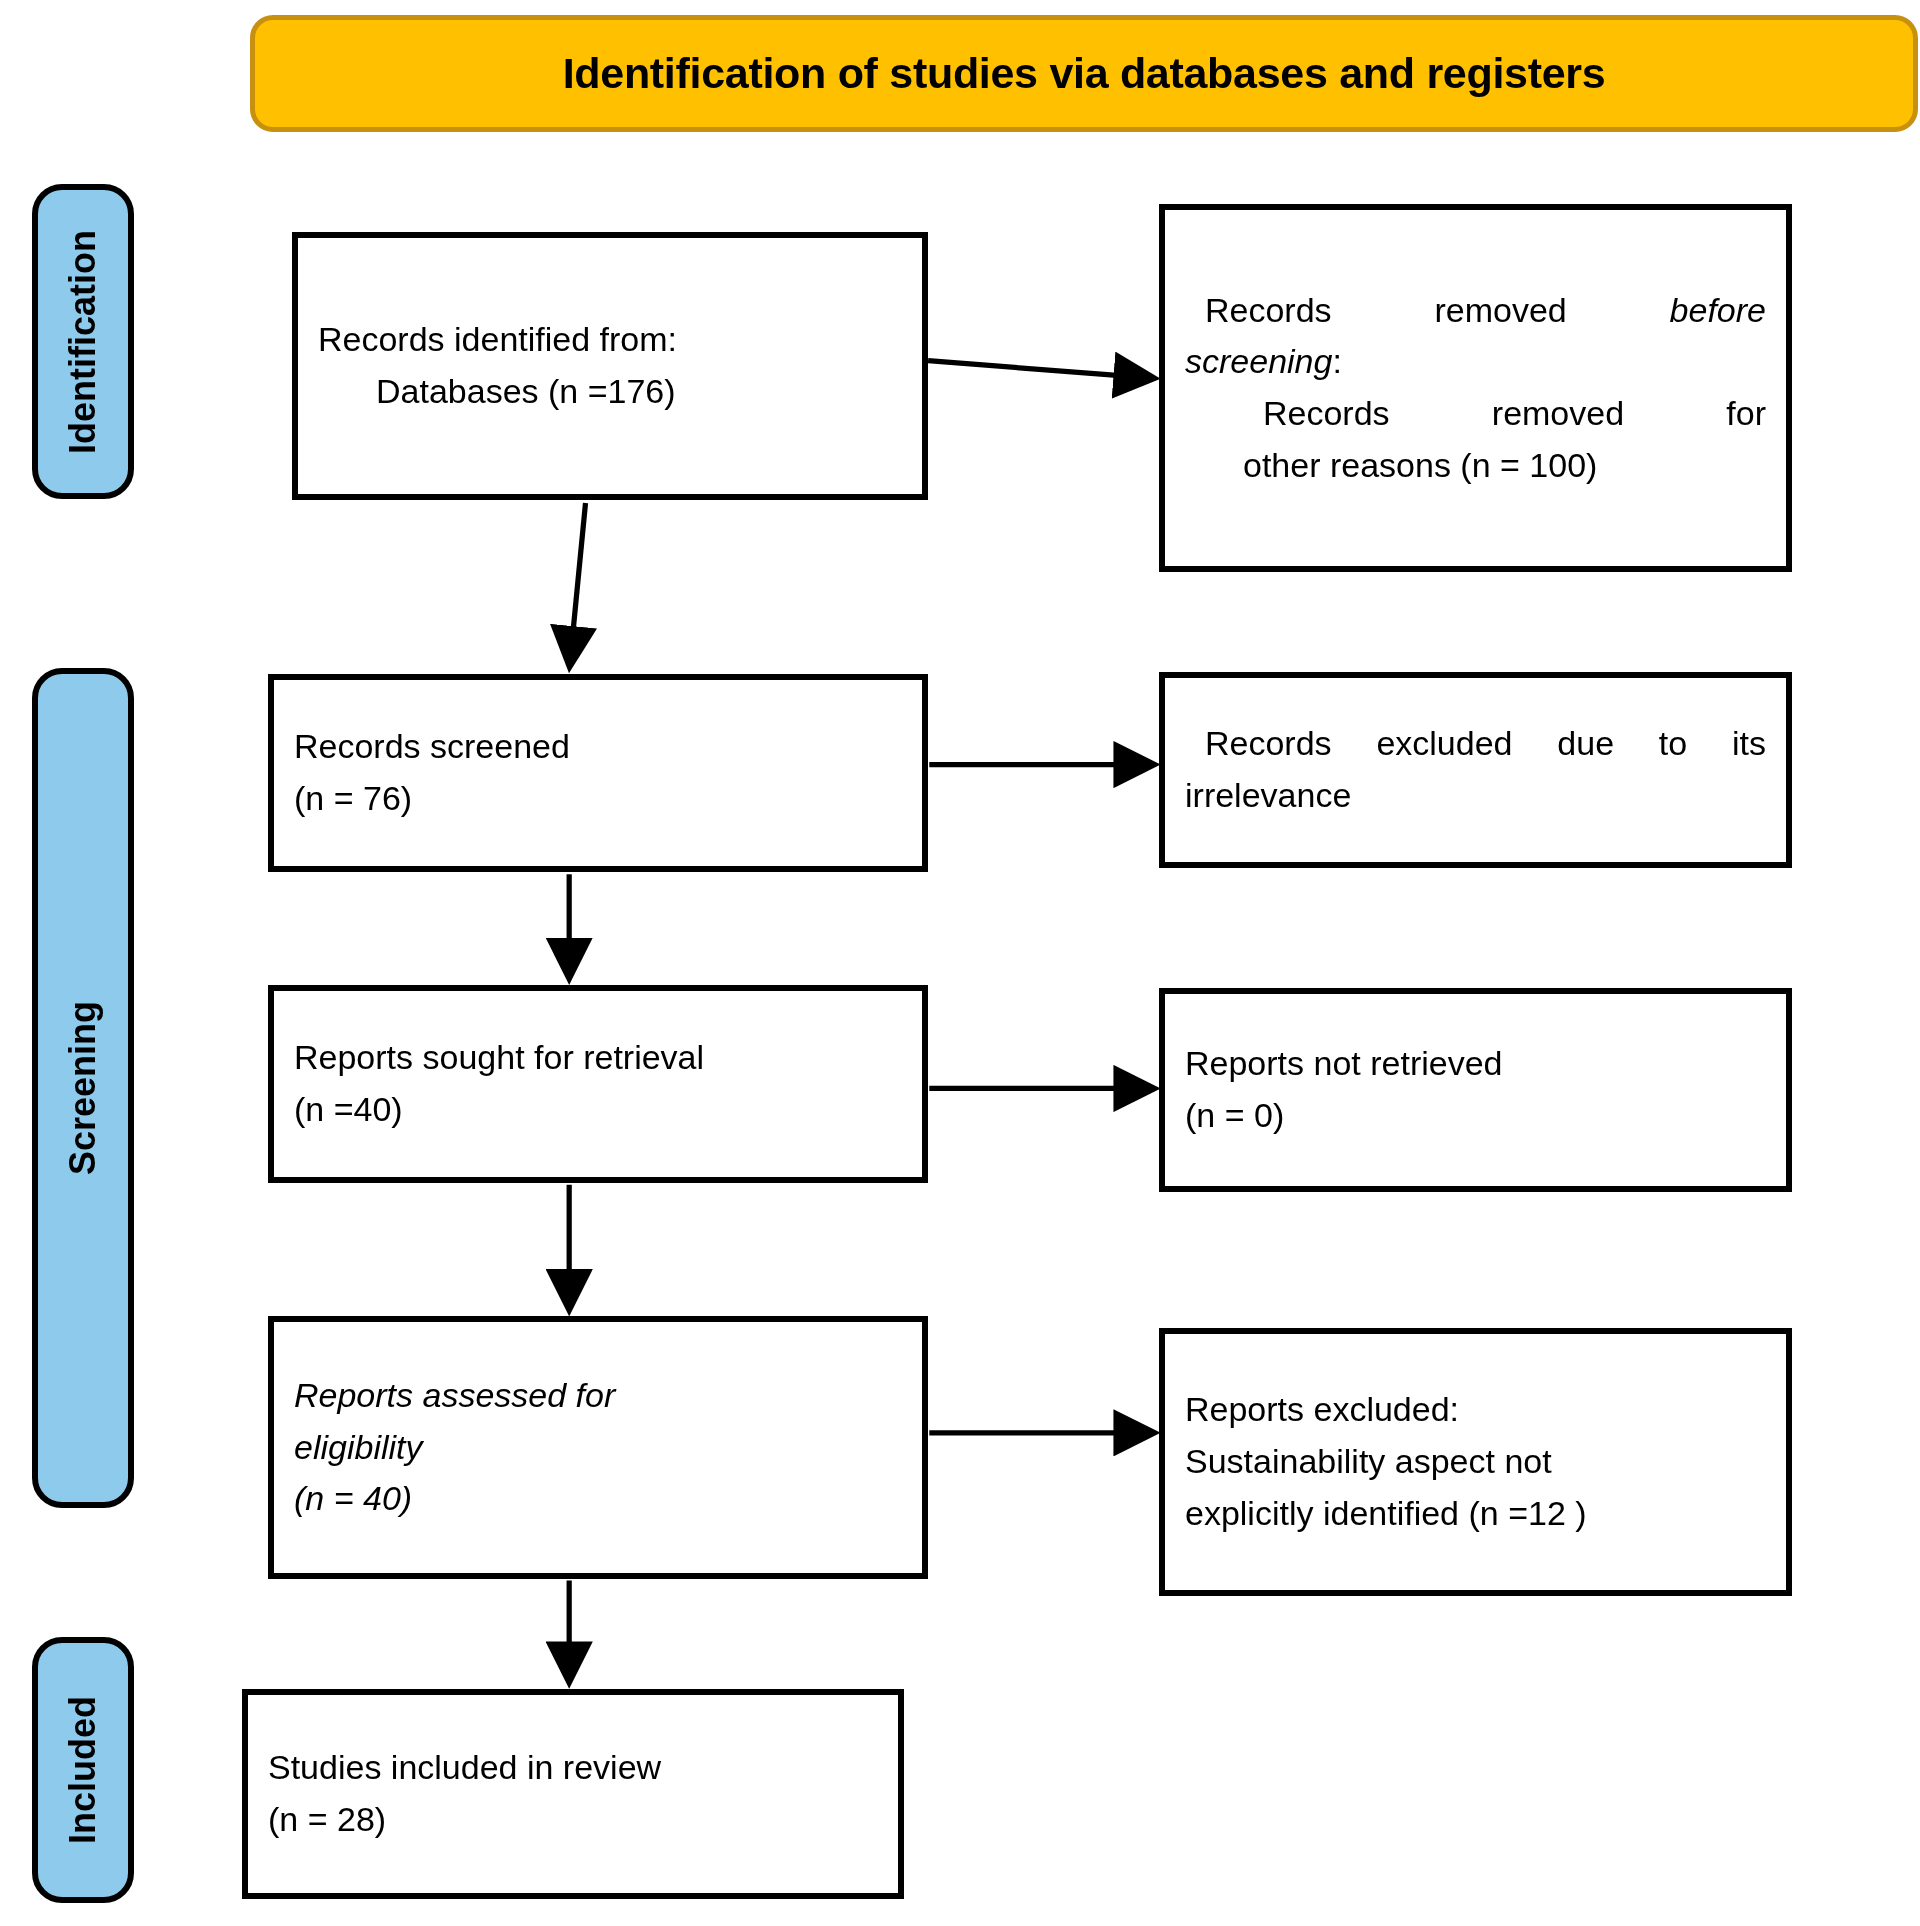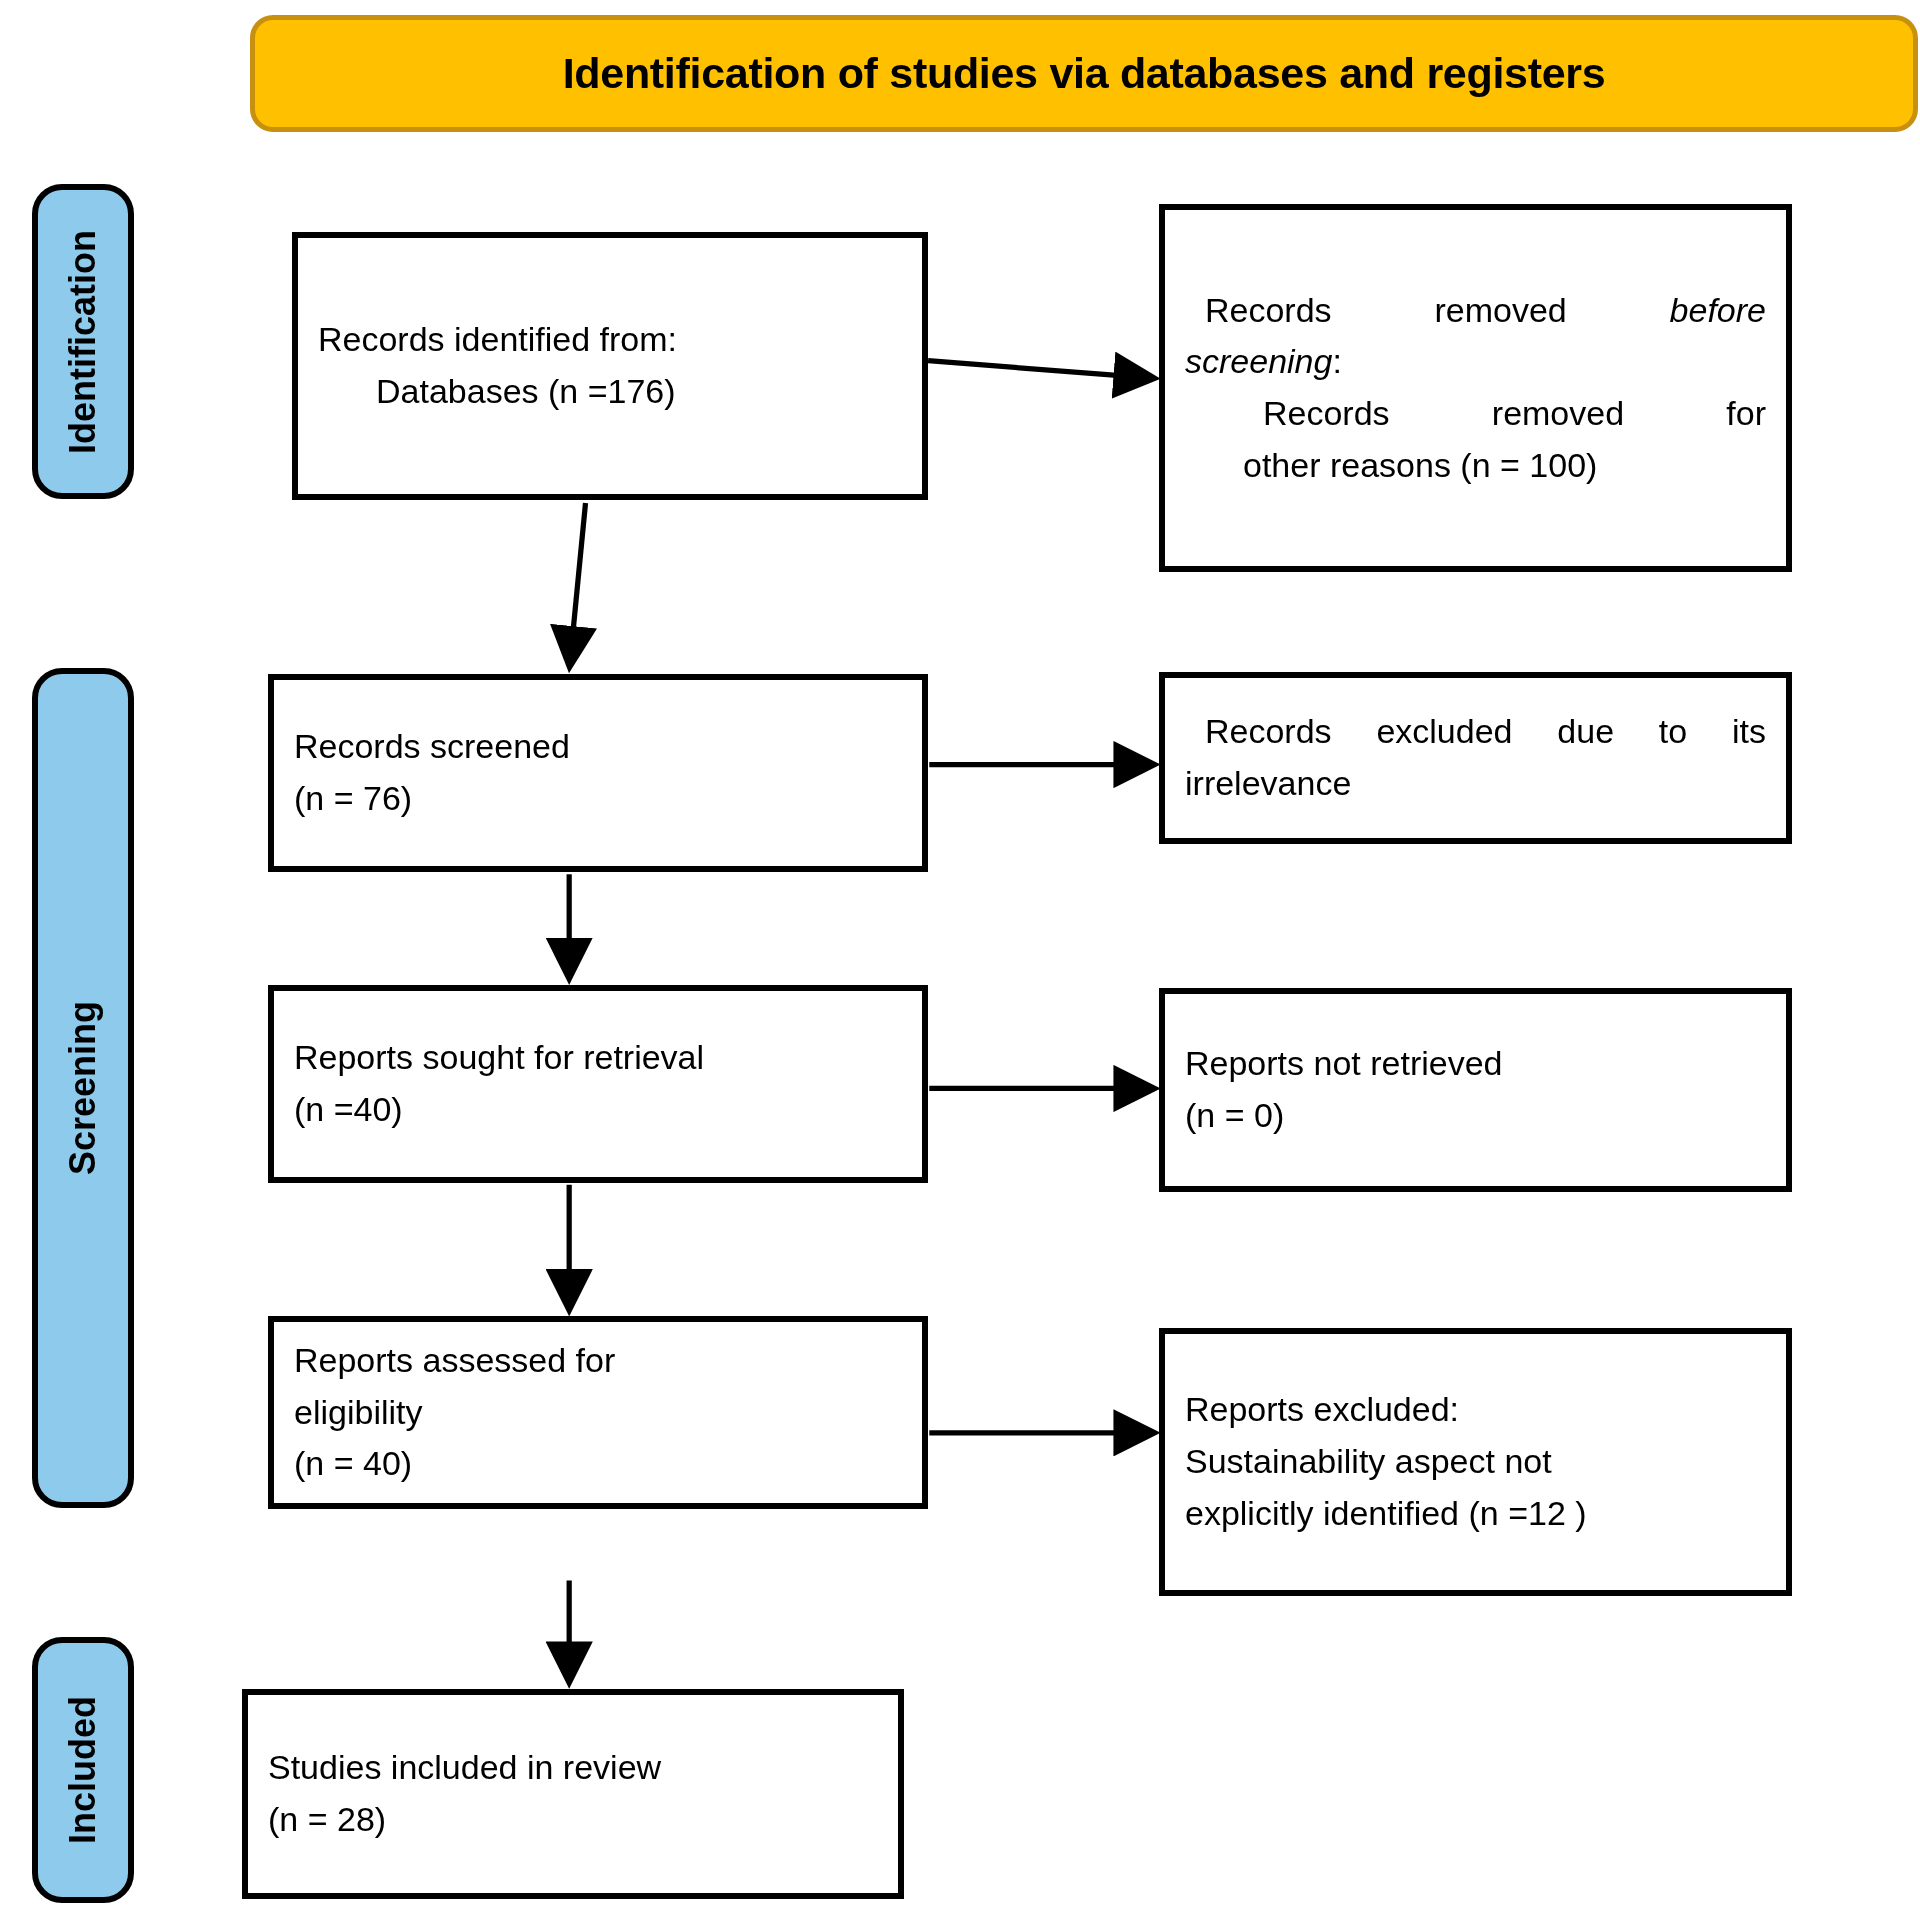--- a/index.html
+++ b/index.html
@@ -96,26 +96,26 @@
   }
   .flow-box p.indent2 {
     padding-left: 58px;
   }
   .flow-box i { font-style: italic; }
 
   
   #box-identified   { left: 292px;  top: 232px;  width: 636px; height: 268px; }
   #box-screened     { left: 268px;  top: 674px; width: 660px; height: 198px; }
   #box-sought       { left: 268px;  top: 985px; width: 660px; height: 198px; }
-  #box-assessed     { left: 268px;  top: 1316px; width: 660px; height: 193px; }
+  #box-assessed     { left: 268px;  top: 1316px; width: 660px; height: 263px; font-style: italic; }
   #box-included     { left: 242px;  top: 1689px; width: 662px; height: 210px; }
 
   
   #box-removed      { left: 1159px; top: 204px;  width: 633px; height: 368px; }
-  #box-excluded-irr { left: 1159px; top: 672px; width: 633px; height: 172px; }
+  #box-excluded-irr { left: 1159px; top: 672px; width: 633px; height: 196px; }
   #box-not-retr     { left: 1159px; top: 988px; width: 633px; height: 204px; }
   #box-excluded-sus { left: 1159px; top: 1328px; width: 633px; height: 268px; }
 
   
   #connectors {
     position: absolute;
     left: 0;
     top: 0;
     width: 1921px;
     height: 1926px;

